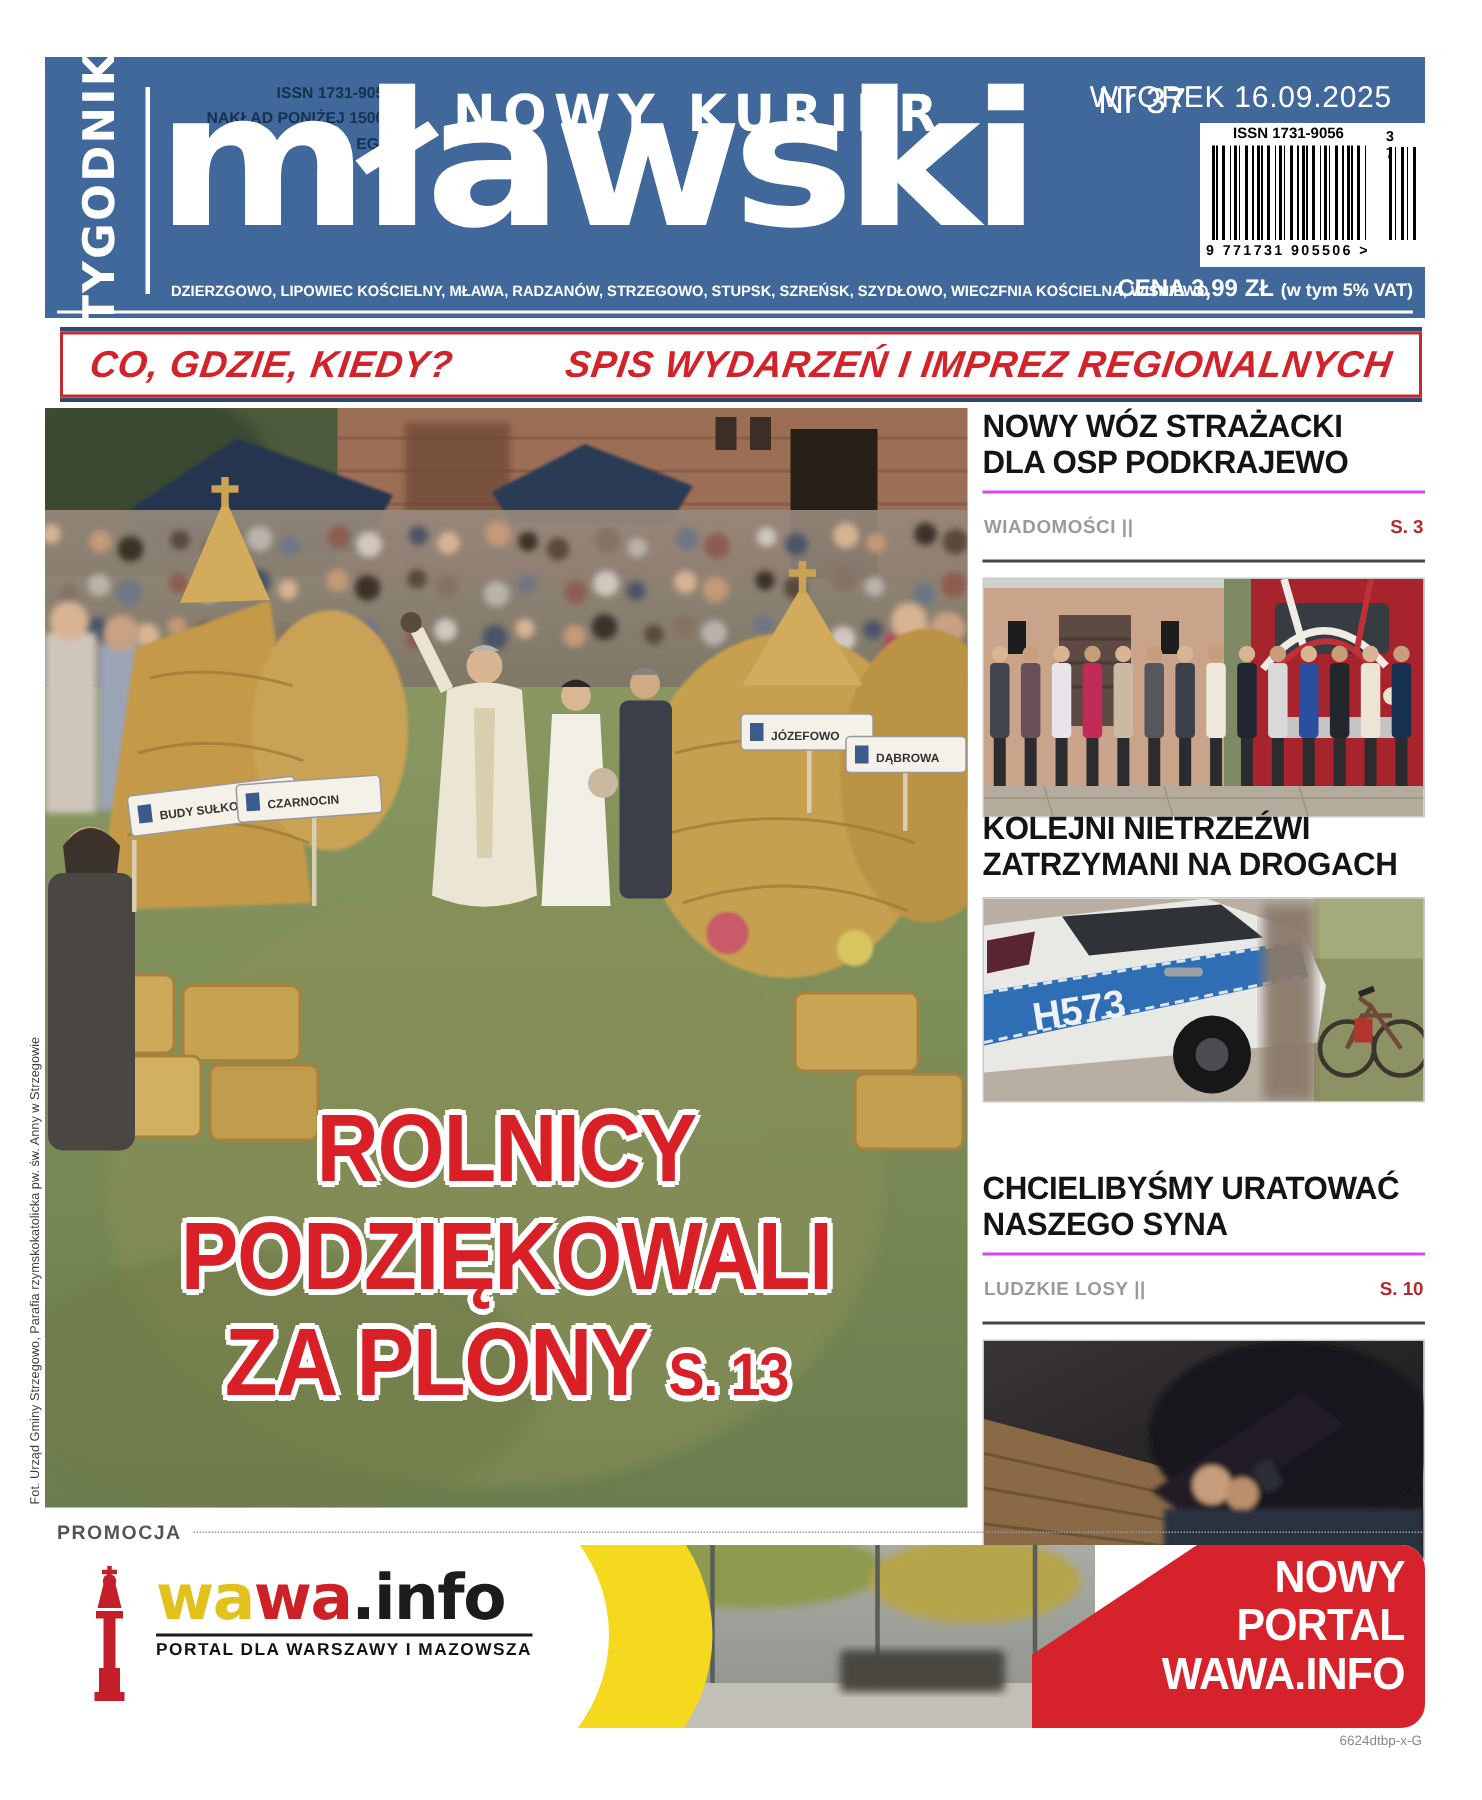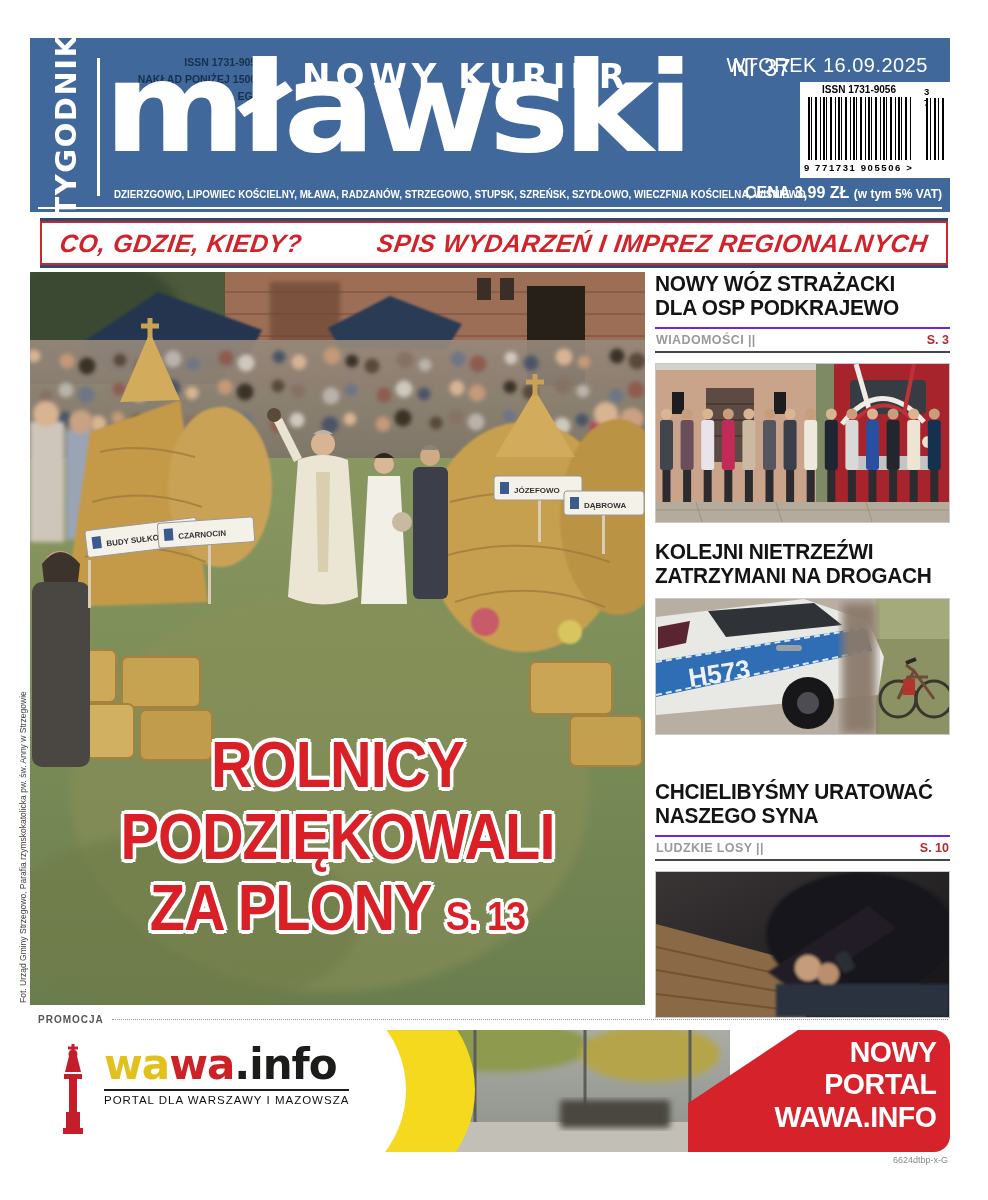--- a/index.html
+++ b/index.html
@@ -54,43 +54,43 @@
                         0 -4px 0 #fff,0 4px 0 #fff,-4px 0 0 #fff,4px 0 0 #fff;}
   .headline .pageref-big{font-size:40px;font-weight:800;}
   .photo-credit{position:absolute;left:18px;top:1003px;transform:rotate(-90deg);transform-origin:0 0;
                 font-size:8.5px;color:#3f3f3f;white-space:nowrap;}
 
   
   .right-col{position:absolute;left:655px;top:272px;width:295px;height:733px;}
   .teaser{position:absolute;left:0;width:295px;}
   .t-title{font-size:21.5px;font-weight:800;color:#141414;line-height:1.12;letter-spacing:-.3px;
            transform:scaleX(.97);transform-origin:left;white-space:nowrap;}
-  .kicker-row{border-top:2px solid #6d28d9;border-bottom:2px solid #454545;display:flex;
-              justify-content:space-between;align-items:center;padding:4px 1px;margin-top:7px;}
+  .kicker-row{border-top:2px solid #d946ef;border-bottom:2px solid #454545;display:flex;
+              justify-content:space-between;align-items:center;padding:15px 1px;margin-top:7px;}
   .kicker{font-size:12.5px;font-weight:800;color:#9a9a9a;letter-spacing:.4px;}
   .pageref{font-size:12.5px;font-weight:800;color:#b5292e;}
   .t-photo{margin-top:10px;border:1px solid #c9c9c9;line-height:0;}
 
   
   .promo-row{position:absolute;left:38px;top:1014px;width:910px;display:flex;align-items:center;gap:8px;}
-  .promo-label{font-size:10px;font-weight:700;color:#555;letter-spacing:1px;}
+  .promo-label{font-size:13px;font-weight:700;color:#555;letter-spacing:1px;}
   .promo-dots{flex:1;border-top:1px dotted #999;height:0;}
   .ad{position:absolute;left:30px;top:1030px;width:920px;height:122px;border-radius:16px;
       overflow:hidden;background:#fff;}
   .ad-photo{position:absolute;left:240px;top:0;width:460px;height:122px;}
   .y-disc{position:absolute;left:225px;top:-50px;width:220px;height:220px;border-radius:50%;background:#f4d91e;}
   .w-disc{position:absolute;left:172px;top:-42px;width:204px;height:204px;border-radius:50%;background:#fff;}
   .ad-left{position:absolute;left:0;top:0;width:250px;height:122px;background:#fff;}
   .logo{position:absolute;left:22px;top:14px;display:flex;gap:10px;}
   .wawa-line{font-family:"DejaVu Sans",sans-serif;font-weight:800;font-size:42px;line-height:1;letter-spacing:-1px;}
   .wa-y{color:#e3c11d;}
   .wa-r{color:#ce2027;}
   .wa-k{color:#1c1c1a;}
   .logo-rule{height:2px;background:#1c1c1a;width:100%;margin:3px 0 3px 0;}
-  .tagline{font-size:11.5px;font-weight:400;color:#111;letter-spacing:1px;white-space:nowrap;}
+  .tagline{font-size:11.5px;font-weight:700;color:#111;letter-spacing:1px;white-space:nowrap;}
   .red-box{position:absolute;right:0;top:0;width:262px;height:122px;background:#d5222b;
            clip-path:polygon(42% 0,100% 0,100% 100%,0 100%,0 60%);}
   .red-box-txt{position:absolute;right:14px;top:6px;text-align:right;color:#fff;font-weight:800;
                font-size:30px;line-height:1.08;letter-spacing:-.5px;transform:scaleX(.95);transform-origin:right;}
   .ad-code{position:absolute;right:40px;top:1155px;font-size:9px;color:#8a8a8a;text-align:right;}
 </style>
 </head>
 <body>
 
 <div class="page">

